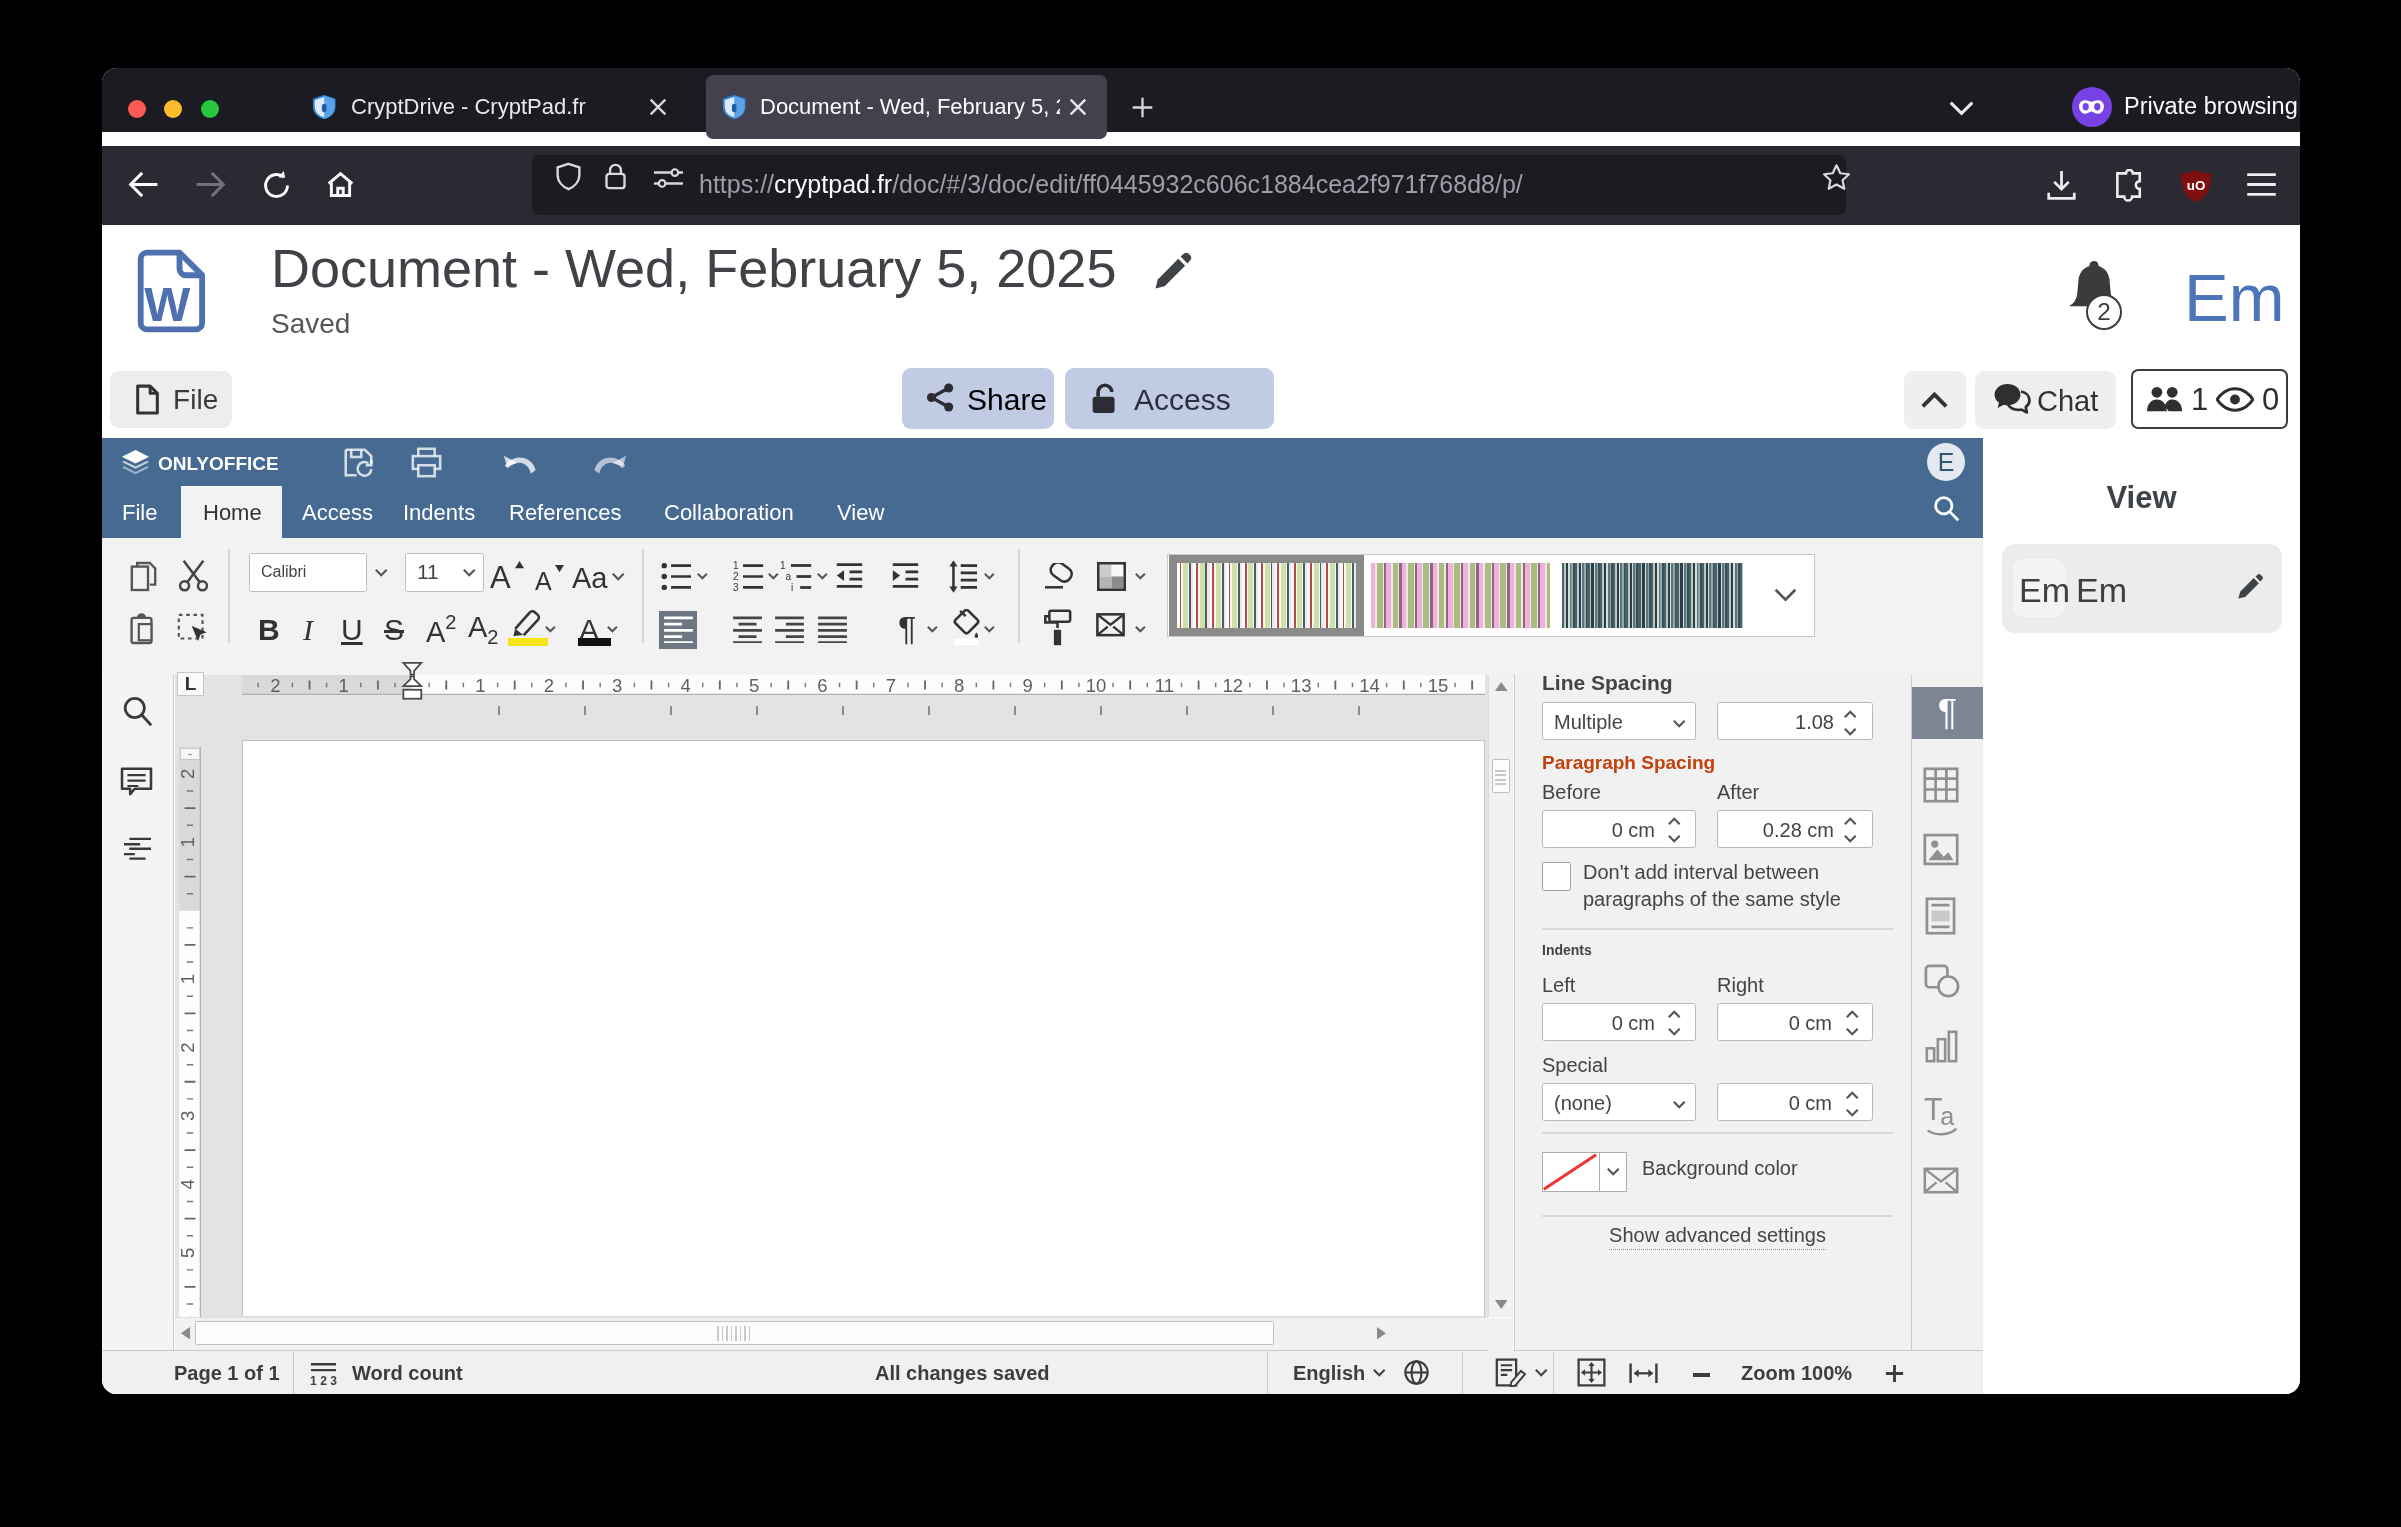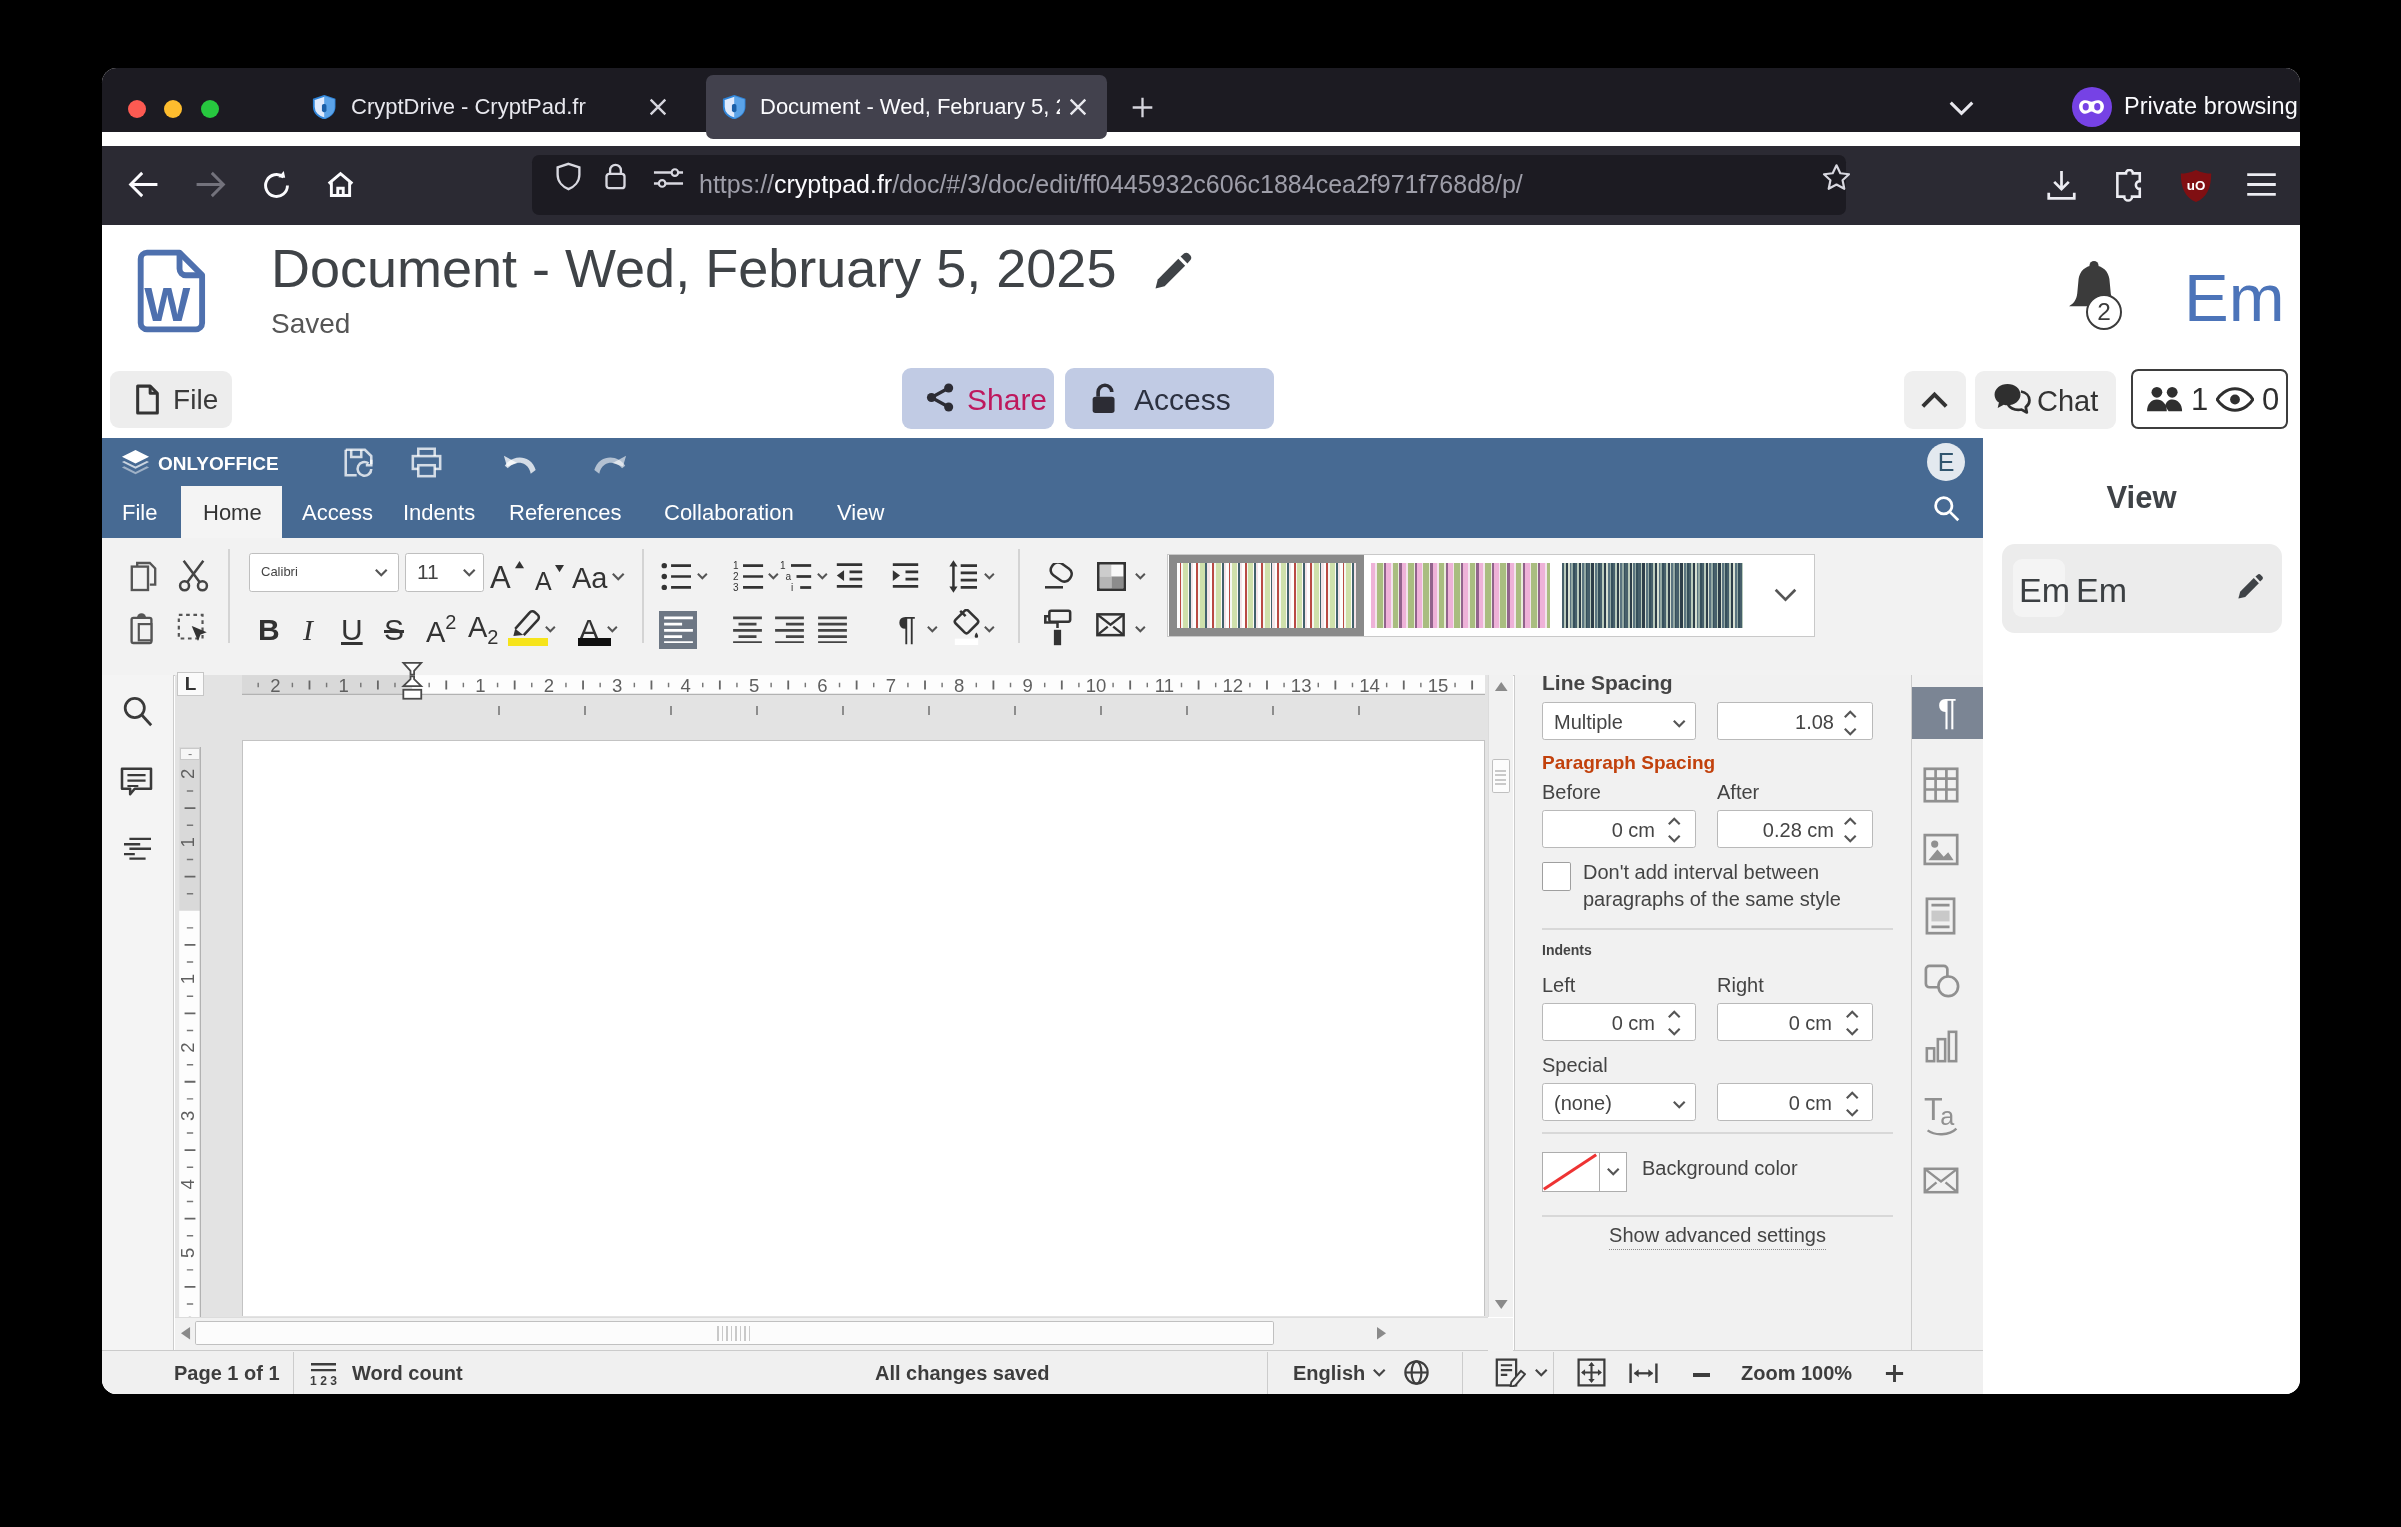--- a/index.html
+++ b/index.html
@@ -131,21 +131,21 @@
         </svg>
     <div class="a" style="left:63px;top:12.7px;font-size:28px;color:#3a3a3a">File</div>
   </div>
   <div class="a" style="left:800px;top:300px;width:152px;height:61px;border-radius:9px;background:#c1cbe4">
     <svg class="ic" style="left:23.5px;top:15.4px" width="29" height="29" viewBox="0 0 32 32">
           <circle cx="6" cy="16" r="5" fill="#2c2c34"></circle>
           <circle cx="25" cy="5.5" r="5" fill="#2c2c34"></circle>
           <circle cx="25" cy="26.5" r="5" fill="#2c2c34"></circle>
           <path d="M6 16 25 5.5M6 16l19 10.5" stroke="#2c2c34" stroke-width="3.6"></path>
         </svg>
-    <div class="a" style="left:65px;top:14.5px;font-size:30px;color:#be185d">Share</div>
+    <div class="a" style="left:65px;top:14.5px;font-size:30px;color:#000000">Share</div>
   </div>
   <div class="a" style="left:963px;top:300px;width:209px;height:61px;border-radius:9px;background:#c1cbe4">
     <svg class="ic" style="left:23.5px;top:13.6px" width="31" height="33" viewBox="0 0 34 36">
           <rect x="4" y="16" width="24" height="18" rx="3" fill="#2c2c34"></rect>
           <path d="M10 16v-5a7.5 7.5 0 0 1 15 0" fill="none" stroke="#2c2c34" stroke-width="4"></path>
         </svg>
     <div class="a" style="left:69px;top:14.5px;font-size:30px;color:#2c3140">Access</div>
   </div>
   <div class="a" style="left:1802px;top:303px;width:62px;height:58px;border-radius:9px;background:#efefef">
     <svg class="ic" style="left:16.3px;top:20px" width="29" height="18" viewBox="0 0 32 20">
@@ -224,21 +224,21 @@
   <svg class="ic" style="left:28px;top:493px" width="27" height="31" viewBox="0 0 30 34">
         <rect x="2" y="6" width="18" height="26" fill="#f2f2f2" stroke="#555" stroke-width="2.6"></rect>
         <path d="M8 6V2h14l6 6v18h-6" fill="none" stroke="#555" stroke-width="2.6"></path>
       </svg>
   <svg class="ic" style="left:76px;top:491px" width="31" height="34" viewBox="0 0 34 38">
         <circle cx="7" cy="30" r="5" fill="none" stroke="#444" stroke-width="2.8"></circle>
         <circle cx="27" cy="30" r="5" fill="none" stroke="#444" stroke-width="2.8"></circle>
         <path d="M10 26 28 2M24 26 6 2" stroke="#444" stroke-width="2.8"></path>
       </svg>
   <div class="a" style="left:126px;top:481px;width:1.8px;height:94px;background:#d4d4d4"></div>
-  <div class="a" style="left:147px;top:485px;width:150px;height:39px;background:#fff;border:1.8px solid #bfbfbf;border-radius:2.7px;font-size:13px;color:#444;line-height:35px;padding-left:11px">Calibri</div>
+  <div class="a" style="left:147px;top:485px;width:118px;height:39px;background:#fff;border:1.8px solid #bfbfbf;border-radius:2.7px;font-size:16px;color:#444;line-height:35px;padding-left:11px">Calibri</div>
   <svg class="ic" style="left:272px;top:500px" width="14.5" height="10" viewBox="0 0 16 11">
         <path d="M2 2l6 6 6-6" fill="none" stroke="#555" stroke-width="2.4"></path>
       </svg>
   <div class="a" style="left:303px;top:485px;width:79px;height:39px;background:#fff;border:1.8px solid #bfbfbf;border-radius:2.7px;font-size:21px;color:#444;line-height:35px;padding-left:11px">11</div>
   <svg class="ic" style="left:360px;top:500px" width="14.5" height="10" viewBox="0 0 16 11">
         <path d="M2 2l6 6 6-6" fill="none" stroke="#555" stroke-width="2.4"></path>
       </svg>
   <div class="a" style="left:388px;top:492px;font-size:31px;color:#333">A</div>
   <svg class="ic" style="left:412px;top:493px" width="11" height="9" viewBox="0 0 12 10">
         <path d="M6 0l5 8H1Z" fill="#333"></path>

